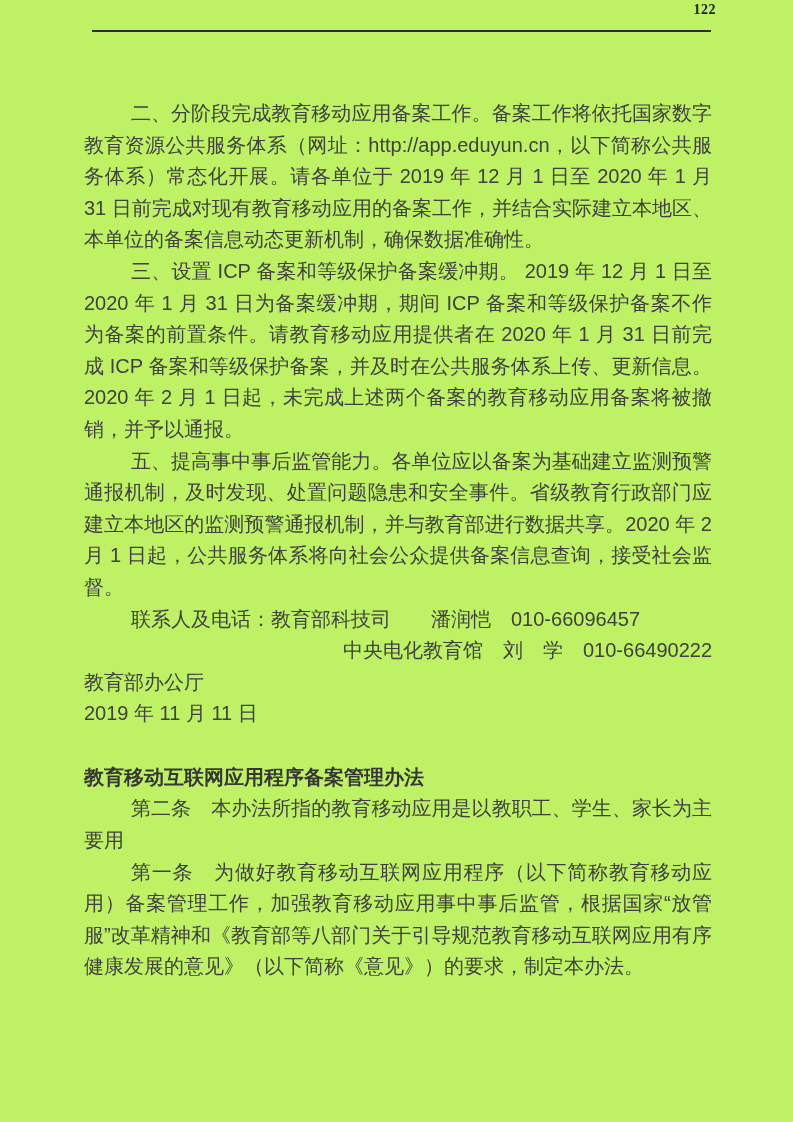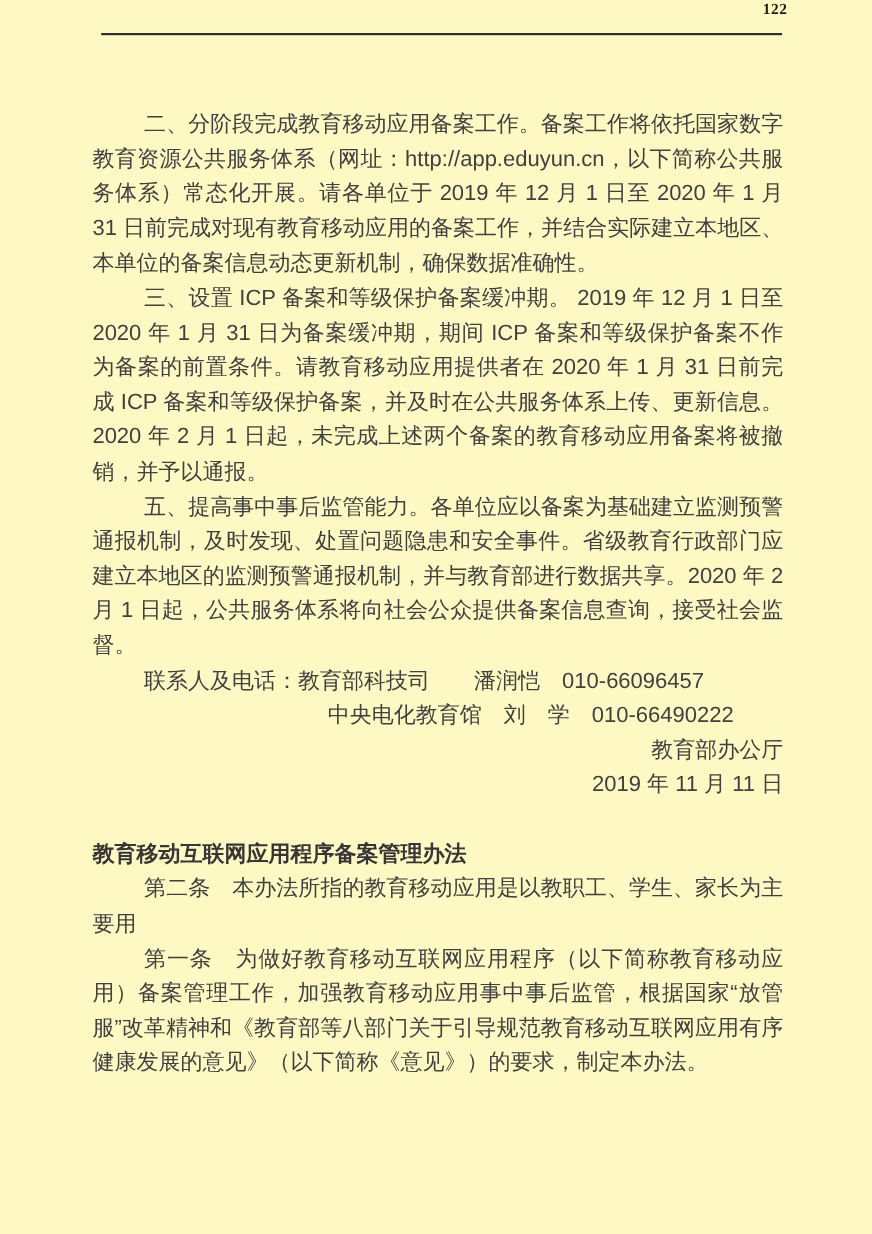--- a/index.html
+++ b/index.html
@@ -10,21 +10,21 @@
   body {
     width: 793px;
     height: 1122px;
     position: relative;
     font-family: "Liberation Sans", sans-serif;
     overflow: hidden;
   }
   .page {
     position: absolute;
     inset: 0;
-    background: #fef9c3;
+    background: #bef264;
     text-decoration: underline;
   }
   .page-number {
     position: absolute;
     top: 2px;
     right: 77px;
     font-family: "Liberation Serif", serif;
     font-weight: bold;
     font-size: 14px;
     color: #1c1c1c;
@@ -51,25 +51,25 @@
   }
   .content p {
     margin: 0;
     text-indent: 47px;
   }
   p.contact-1 {
     text-align: left;
     text-indent: 47px;
   }
   p.contact-2 {
-    text-align: center;
+    text-align: right;
     text-indent: 169px;
   }
   p.sign {
-    text-align: right;
+    text-align: left;
     text-indent: 0;
   }
   p.doc-title {
     margin-top: 32px;
     text-align: left;
     font-weight: bold;
     text-indent: 0;
     color: #363636;
   }
   p.chapter-heading {

